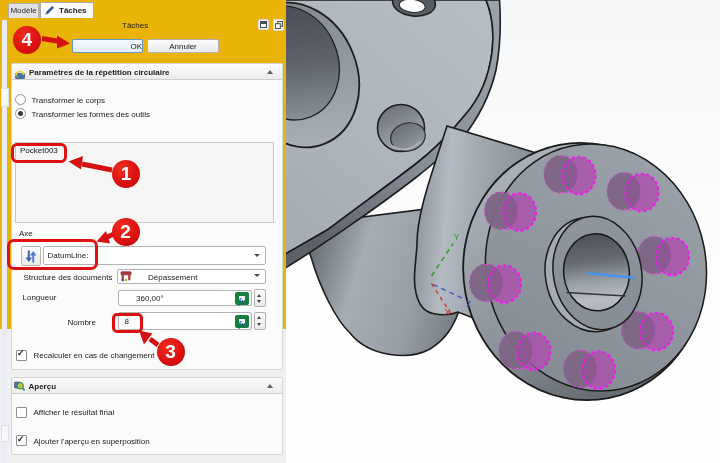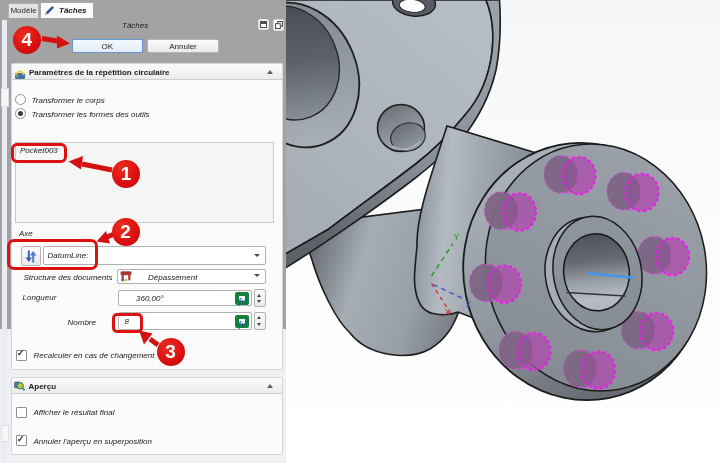--- a/index.html
+++ b/index.html
@@ -1,19 +1,19 @@
 <!DOCTYPE html>
 <html><head>
 <meta charset="utf-8">
 <style>
   html,body{margin:0;padding:0;}
   #app{position:relative;width:720px;height:463px;overflow:hidden;
        font-family:"Liberation Sans", sans-serif;background:#f0f0f0;}
   .abs{position:absolute;}
-  .txt{position:absolute;font-size:8px;color:#1b1b1b;white-space:nowrap;line-height:9px;font-style:italic;}
+  .txt{position:absolute;font-size:8px;color:#1b1b1b;white-space:nowrap;line-height:9px;}
   .btn{position:absolute;border:1px solid #b4b4b4;border-radius:2px;
        background:linear-gradient(#fdfdfd,#f3f3f3 45%,#e9e9e9);
        font-size:8px;color:#1b1b1b;text-align:center;box-sizing:border-box;}
   .combo{position:absolute;border:1px solid #b2b2b2;border-radius:2px;background:#fff;box-sizing:border-box;}
   .carr{position:absolute;width:0;height:0;border-left:3.2px solid transparent;
         border-right:3.2px solid transparent;border-top:3.8px solid #4a4a4a;}
   .cb{position:absolute;width:11px;height:11px;border:1px solid #909090;
       background:#fff;border-radius:1px;box-sizing:border-box;}
   .radio{position:absolute;width:11px;height:11px;border:1px solid #939393;
          border-radius:50%;background:#fdfdfd;box-sizing:border-box;}
@@ -219,21 +219,21 @@
     <path d="M588,273.2 L634.5,277.8" stroke="#4495f0" stroke-width="2.4" fill="none"></path>
 
     <path d="M431.5,276 L453,243.5" stroke="#2f9e2f" stroke-width="1.6" stroke-dasharray="5 4" fill="none"></path>
     <path d="M431.5,283.5 L450.5,313" stroke="#cc4040" stroke-width="1.6" stroke-dasharray="4 4" fill="none"></path>
     <path d="M433,284.5 L463,298.5" stroke="#4a5fd0" stroke-width="1.6" stroke-dasharray="5 4" fill="none"></path>
     <text x="453.5" y="240" font-size="9" fill="#2f9e2f">Y</text>
     <text x="444.5" y="314.5" font-size="9" fill="#cc4040">X</text>
     <text x="466" y="307" font-size="9" fill="#5560c8">Z</text>
   </svg>
 
-  <div class="abs" id="panel" style="left:0;top:0;width:286px;height:329px;background:#a3a3a3;">
+  <div class="abs" id="panel" style="left:0;top:0;width:286px;height:329px;background:#eab308;">
     <div class="abs" style="left:2px;top:20px;width:5px;height:443px;background:#e9ecf3;"></div>
     <div class="abs" style="left:1px;top:88px;width:6px;height:17px;background:#f6f7fa;border:1px solid #dde1ea;"></div>
     <div class="abs" style="left:1px;top:425px;width:6px;height:15px;background:#f6f7fa;border:1px solid #dde1ea;"></div>
 
     <div class="abs" style="left:8px;top:3px;width:31px;height:15px;background:#e3e3e3;border:1px solid #aeaeae;border-bottom:none;border-radius:2px 2px 0 0;font-size:8px;color:#2a2a2a;text-align:center;line-height:14px;box-sizing:border-box;">Modèle</div>
     <div class="abs" style="left:40px;top:2px;width:54px;height:16px;background:#fbfbfb;border:1px solid #a8a8a8;border-bottom:none;border-radius:2px 2px 0 0;box-sizing:border-box;"></div>
     <svg class="abs" style="left:44px;top:5px" width="11" height="11" viewBox="0 0 11 11">
       <path d="M1.2,9.8 L2.6,6.6 L8.2,1 L10,2.8 L4.4,8.4 Z" fill="#33589e"></path>
       <path d="M1.2,9.8 L2.9,9.1 L1.9,8.1 Z" fill="#b8c2d6"></path>
     </svg>
@@ -244,21 +244,21 @@
     <svg class="abs" style="left:260px;top:21px" width="7" height="7" viewBox="0 0 7 7">
       <rect x="0.5" y="0.5" width="6" height="6" fill="#fdfdfd" stroke="#4d4d4d"></rect>
       <rect x="1" y="1" width="5" height="2" fill="#4d4d4d"></rect>
     </svg>
     <div class="abs" style="left:272.5px;top:19px;width:11.5px;height:11.5px;border:1px solid #dcdcdc;border-radius:2px;background:#f5f5f5;box-sizing:border-box;"></div>
     <svg class="abs" style="left:274.5px;top:20.5px" width="8" height="8" viewBox="0 0 8 8">
       <rect x="2.7" y="0.5" width="4.8" height="4.8" fill="#ececec" stroke="#4d4d4d"></rect>
       <rect x="0.5" y="2.7" width="4.8" height="4.8" fill="#fdfdfd" stroke="#4d4d4d"></rect>
     </svg>
 
-    <div class="btn" style="left:71.5px;top:38.5px;width:71.5px;height:14px;line-height:13px;background:linear-gradient(#f5f9fd,#e2edf9);border:1px solid #6598d2;">OK</div>
+    <div class="btn" style="left:71.5px;top:38.5px;width:71.5px;height:14px;line-height:13px;background:linear-gradient(#f5f9fd,#e2edf9);border:1px solid #6598d2;text-align:right;">OK</div>
     <div class="btn" style="left:147px;top:38.5px;width:72px;height:14px;line-height:13px;">Annuler</div>
 
     <div class="gbox" style="left:11px;top:63px;width:272px;height:307px;"></div>
     <div class="ghead" style="top:63px;"></div>
     <svg class="abs" style="left:15px;top:68.5px" width="10" height="10" viewBox="0 0 10 10">
       <rect x="0.4" y="4.4" width="9.2" height="5.2" rx="0.8" fill="#3c70b0" stroke="#1f3f6e" stroke-width=".6"></rect>
       <path d="M1.2,6.8 A3.9,3.6 0 1 1 8.9,5.2" fill="none" stroke="#ecd23a" stroke-width="1.6"></path>
       <path d="M10,4.6 L7.4,6.4 L7.2,3.2 Z" fill="#ecd23a"></path>
       <circle cx="2.6" cy="7.4" r="1" fill="#79ba3f"></circle>
     </svg>
@@ -325,21 +325,21 @@
       <rect x="0.5" y="1" width="6" height="6" rx="1" fill="#4a7ab5" stroke="#274e80" stroke-width=".6"></rect>
       <circle cx="6.2" cy="4.8" r="3.2" fill="#b4c94a" stroke="#2e7a4e"></circle>
       <path d="M8.4,7 L10.6,9.4" stroke="#2e8a8a" stroke-width="1.8"></path>
     </svg>
     <div class="glabel" style="left:28.5px;top:382px;">Aperçu</div>
     <div class="colarr" style="left:267px;top:384px;"></div>
     <div class="cb" style="left:15.5px;top:406.5px;"></div>
     <div class="txt" style="left:33.5px;top:408px;">Afficher le résultat final</div>
     <div class="cb" style="left:15.5px;top:435px;"></div>
     <div class="chk" style="left:17px;top:434.5px;">✓</div>
-    <div class="txt" style="left:33.5px;top:436.5px;">Annuler l'aperçu en superposition</div>
+    <div class="txt" style="left:33.5px;top:436.5px;">Ajouter l'aperçu en superposition</div>
   </div>
 
   <div class="redrect" style="left:11px;top:142.5px;width:50px;height:14.5px;border-radius:6px;"></div>
   <div class="redrect" style="left:7px;top:238.5px;width:85px;height:25px;border-radius:7px;"></div>
   <div class="redrect" style="left:112px;top:312.5px;width:24.5px;height:14px;border-radius:5px;"></div>
 
   <svg class="abs" style="left:0;top:0;pointer-events:none" width="720" height="463" viewBox="0 0 720 463">
     <path d="M42,38.5 L60,41.5" stroke="#d51010" stroke-width="5" fill="none"></path>
     <path d="M70,43.5 L57,35.5 L57,48.5 Z" fill="#d51010"></path>
     <path d="M112,170 L82,164" stroke="#d51010" stroke-width="5" fill="none"></path>

